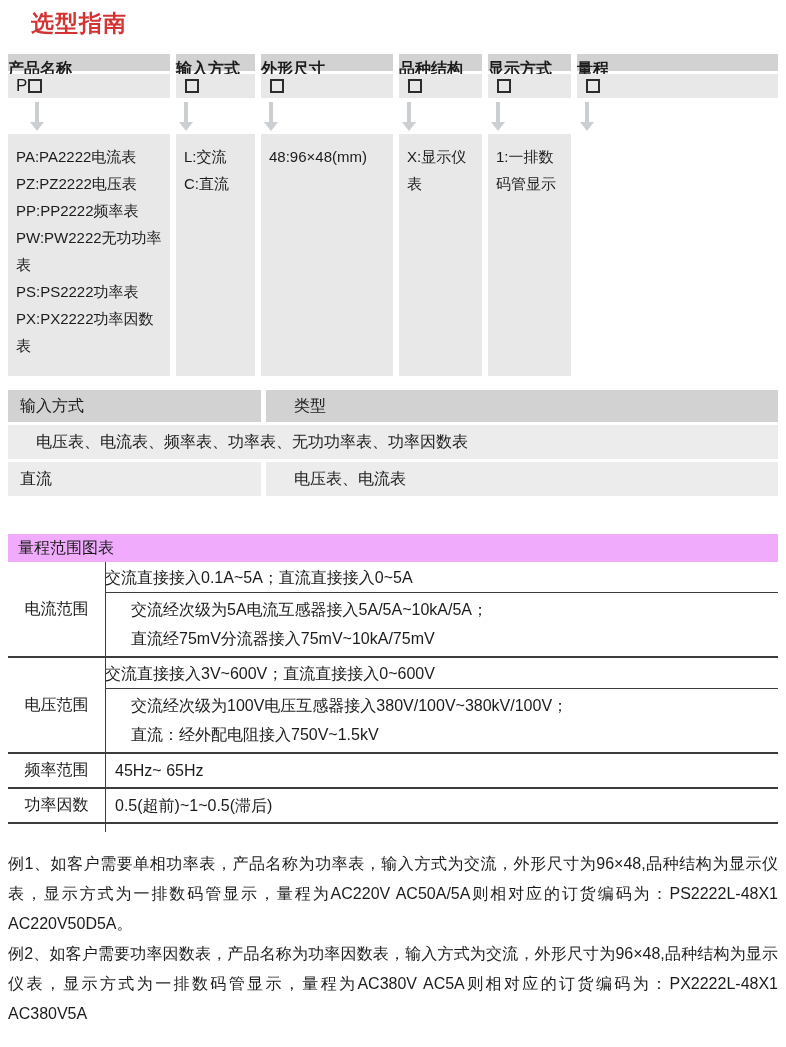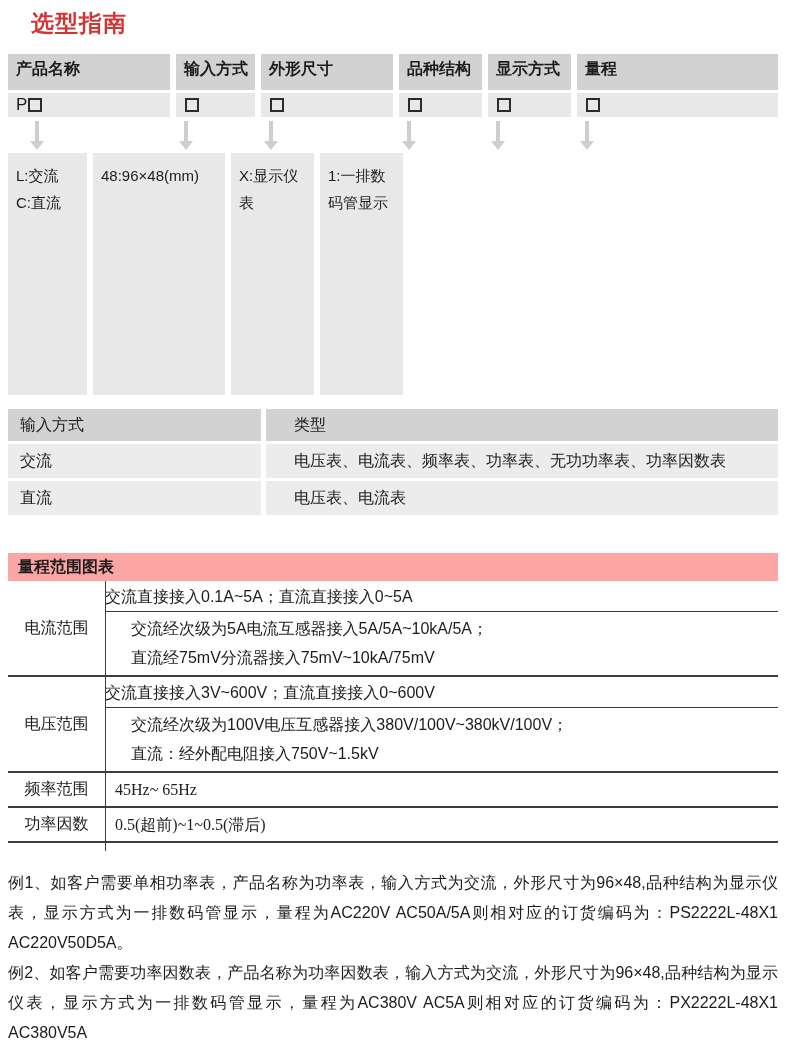--- a/index.html
+++ b/index.html
@@ -9,50 +9,50 @@
     color:#1c1c1c;
     height:1047px;
     overflow:hidden;
   }
   .page { padding:8px 8px 0 8px; }
   .title { color:#d43333; font-size:23px; font-weight:bold; margin-bottom:15px; letter-spacing:1px;margin-left:23px; }
 
   
   .t1-row { display:flex; gap:6px; }
   .c0{width:162px}.c1{width:79px}.c2{width:132px}.c3{width:83px}.c4{width:83px}.c5{flex:1}
-  .hcell { background:#d2d2d2; font-weight:bold; font-size:16px; height:36px; line-height:30px; padding-left:8px; }
+  .hcell { background:#d2d2d2; font-weight:bold; font-size:16px; height:17px; line-height:30px; padding-left:0; }
   .codecell { background:#e8e8e8; height:24px; margin-top:3px; display:flex; align-items:center; padding-left:8px; font-size:17px; }
   .codebox { width:14px; height:14px; border:2px solid #2b2b2b; display:inline-block; margin-left:1px; }
   .t1-arrows { height:34px; margin-top:2px; }
   .arrow { width:4px; height:20px; background:#cbcfd1; margin-left:8px; margin-top:2px; position:relative; }
   .c0 .arrow { margin-left:27px; }
   .arrow::after { content:""; position:absolute; left:-5px; top:20px;
     border-left:7px solid transparent; border-right:7px solid transparent; border-top:9px solid #cbcfd1; }
   .bcell { background:#e8e8e8; height:242px; padding:9px 8px 0 8px; font-size:15px; line-height:27px; }
 
   
   .t2 { margin-top:14px; }
   .t2-row { display:flex; gap:5px; margin-bottom:3px; font-size:16px; }
   .t2-left { width:253px; padding-left:12px; }
   .t2-right { flex:1; padding-left:28px; }
   .t2-head > div { background:#d2d2d2; height:32px; line-height:32px; }
   .t2-data > div { background:#ececec; height:34px; line-height:34px; }
 
   
   .t3 { margin-top:38px; }
-  .t3-title { background:#fca5a5; height:28px; line-height:28px; font-weight:bold; font-size:16px; padding-left:10px; }
+  .t3-title { background:#f0abfc; height:28px; line-height:28px; font-weight:normal; font-size:16px; padding-left:10px; }
   .t3-body { position:relative; font-size:16px; }
   .vline { position:absolute; left:97px; top:0; bottom:-8px; width:1px; background:#3c3c3c; }
   .t3-group { display:flex; border-bottom:2px solid #3c3c3c; }
   .t3-label { width:97px; display:flex; align-items:center; justify-content:center; }
   .t3-content { flex:1; }
   .t3-rowA { height:31px; line-height:31px; border-bottom:1px solid #3c3c3c; }
   .t3-rowB { padding:2px 0 3px 26px; line-height:29px; }
   .t3-simple { display:flex; border-bottom:2px solid #3c3c3c; height:35px; }
-  .t3-simple .t3-value { padding-left:10px; line-height:33px;font-family:Liberation Serif, serif; }
+  .t3-simple .t3-value { padding-left:10px; line-height:33px; }
   .t3-simple .t3-label { justify-content:center; }
 
   
   .examples { margin-top:25px; }
   .example { font-size:16px; line-height:30px; text-align:justify; }
 </style>
 </head>
 <body>
 
 <div class="page">
@@ -106,20 +106,28 @@
         </div>
       <div class="c4">
           <div class="arrow"></div>
         </div>
       <div class="c5">
           <div class="arrow"></div>
         </div>
     </div>
 
     <div class="t1-row">
+      <div class="bcell c0">
+        <div>PA:PA2222电流表</div>
+        <div>PZ:PZ2222电压表</div>
+        <div>PP:PP2222频率表</div>
+        <div>PW:PW2222无功功率表</div>
+        <div>PS:PS2222功率表</div>
+        <div>PX:PX2222功率因数表</div>
+      </div>
       <div class="bcell c1">
         <div>L:交流</div>
         <div>C:直流</div>
       </div>
       <div class="bcell c2">
         <div>48:96×48(mm)</div>
       </div>
       <div class="bcell c3">
         <div>X:显示仪表</div>
       </div>
@@ -128,21 +136,20 @@
       </div>
     </div>
   </div>
 
   <div class="t2">
     <div class="t2-row t2-head">
       <div class="t2-left">输入方式</div>
       <div class="t2-right">类型</div>
     </div>
     <div class="t2-row t2-data">
-      <div class="t2-left">交流</div>
       <div class="t2-right">电压表、电流表、频率表、功率表、无功功率表、功率因数表</div>
     </div>
     <div class="t2-row t2-data">
       <div class="t2-left">直流</div>
       <div class="t2-right">电压表、电流表</div>
     </div>
   </div>
 
   <div class="t3">
     <div class="t3-title">量程范围图表</div>

